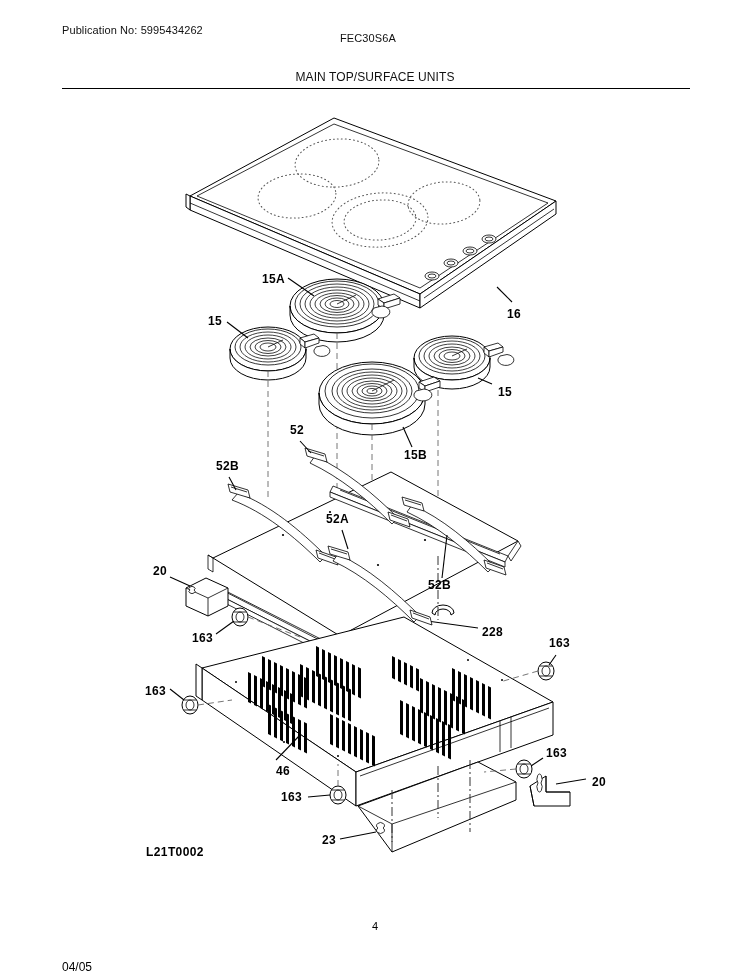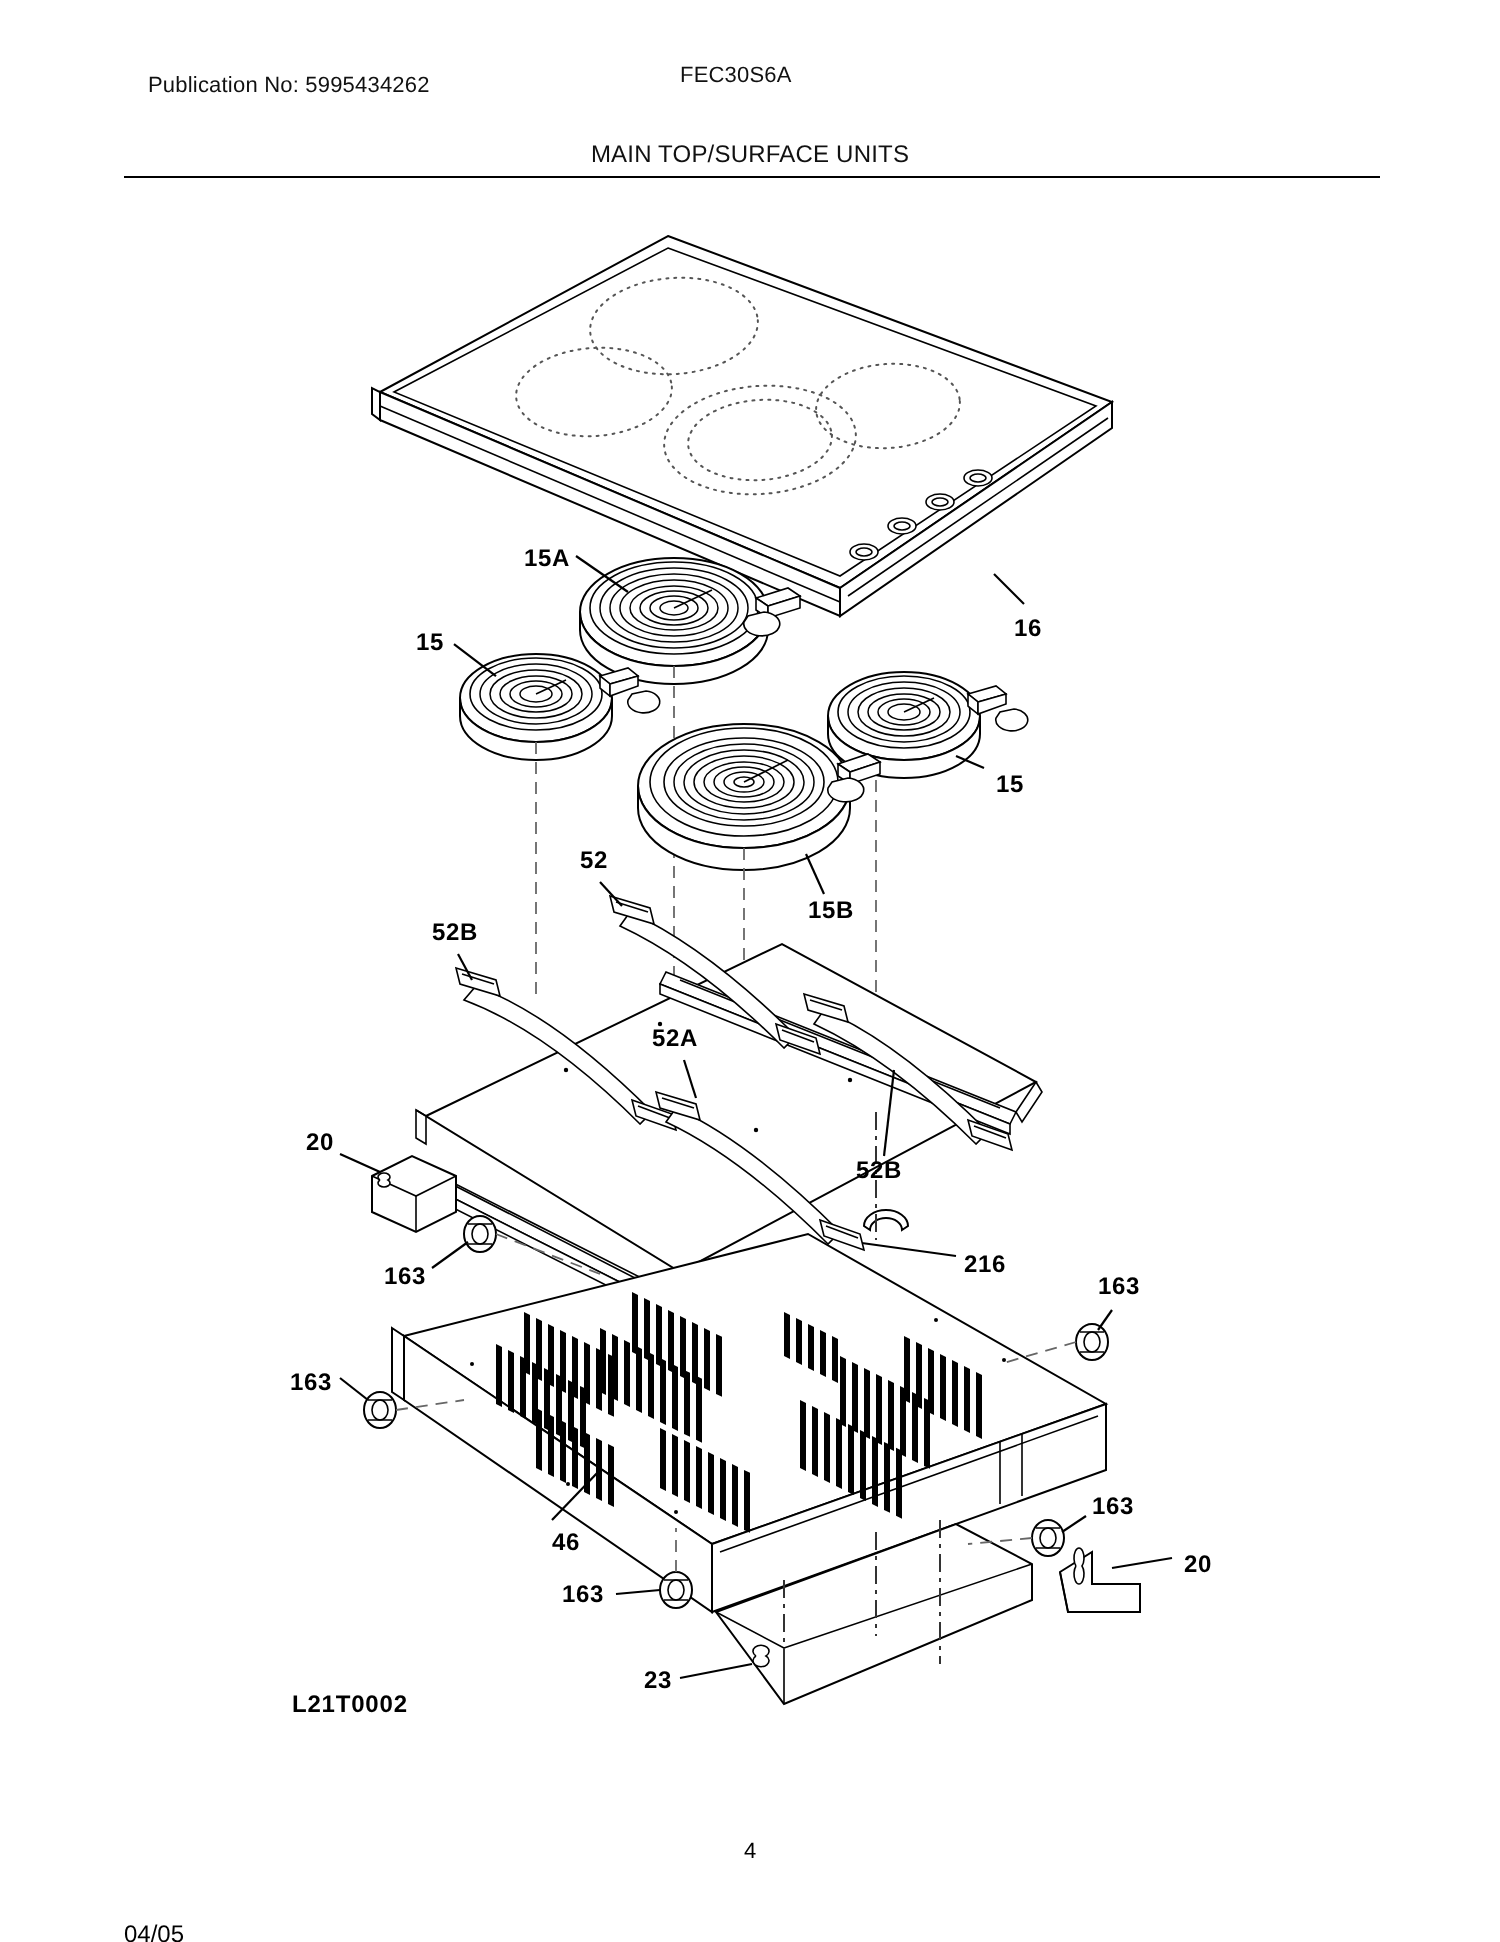--- a/index.html
+++ b/index.html
@@ -1,20 +1,20 @@
 <!DOCTYPE html>
 <html><head>
 <meta charset="utf-8">
 <style>
   html,body{margin:0;padding:0;background:#ffffff;}
   body{width:750px;height:971px;font-family:"Liberation Sans",sans-serif;color:#000;position:relative;overflow:hidden;}
   #page{position:absolute;left:0;top:0;width:750px;height:971px;}
 
   .hdr{position:absolute;font-size:11px;color:#111;letter-spacing:.1px;white-space:nowrap;}
-  #pubno{left:62px;top:37px;margin-left:12px;}
+  #pubno{left:62px;top:24px;}
   #model{left:340px;top:32px;}
   #title{left:0;top:70px;width:750px;text-align:center;font-size:12px;}
   #rule{position:absolute;left:62px;top:88px;width:628px;height:1px;background:#000;}
 
   #drawcode{position:absolute;left:146px;top:845px;font-size:12px;font-weight:bold;letter-spacing:.4px;text-align:center;}
   #ftdate{position:absolute;left:62px;top:960px;font-size:12px;}
   #ftpage{position:absolute;left:0;top:920px;width:750px;text-align:center;font-size:11px;}
 
   .cal{position:absolute;font-size:12px;font-weight:bold;letter-spacing:.3px;white-space:nowrap;}
 
@@ -420,21 +420,21 @@
   <div class="cal" style="left:208px;top:314px;">15</div>
   <div class="cal" style="left:507px;top:307px;">16</div>
   <div class="cal" style="left:498px;top:385px;">15</div>
   <div class="cal" style="left:404px;top:448px;">15B</div>
   <div class="cal" style="left:290px;top:423px;text-align:center;">52</div>
   <div class="cal" style="left:216px;top:459px;">52B</div>
   <div class="cal" style="left:326px;top:512px;text-align:right;">52A</div>
   <div class="cal" style="left:428px;top:578px;">52B</div>
   <div class="cal" style="left:153px;top:564px;">20</div>
   <div class="cal" style="left:192px;top:631px;">163</div>
-  <div class="cal" style="left:482px;top:625px;">216</div>
+  <div class="cal" style="left:482px;top:625px;">228</div>
   <div class="cal" style="left:549px;top:636px;">163</div>
   <div class="cal" style="left:145px;top:684px;">163</div>
   <div class="cal" style="left:546px;top:746px;">163</div>
   <div class="cal" style="left:258px;top:764px;margin-left:18px;">46</div>
   <div class="cal" style="left:281px;top:790px;">163</div>
   <div class="cal" style="left:592px;top:775px;">20</div>
   <div class="cal" style="left:322px;top:833px;">23</div>
 
   <div id="drawcode">L21T0002</div>
   <div id="ftdate">04/05</div>

